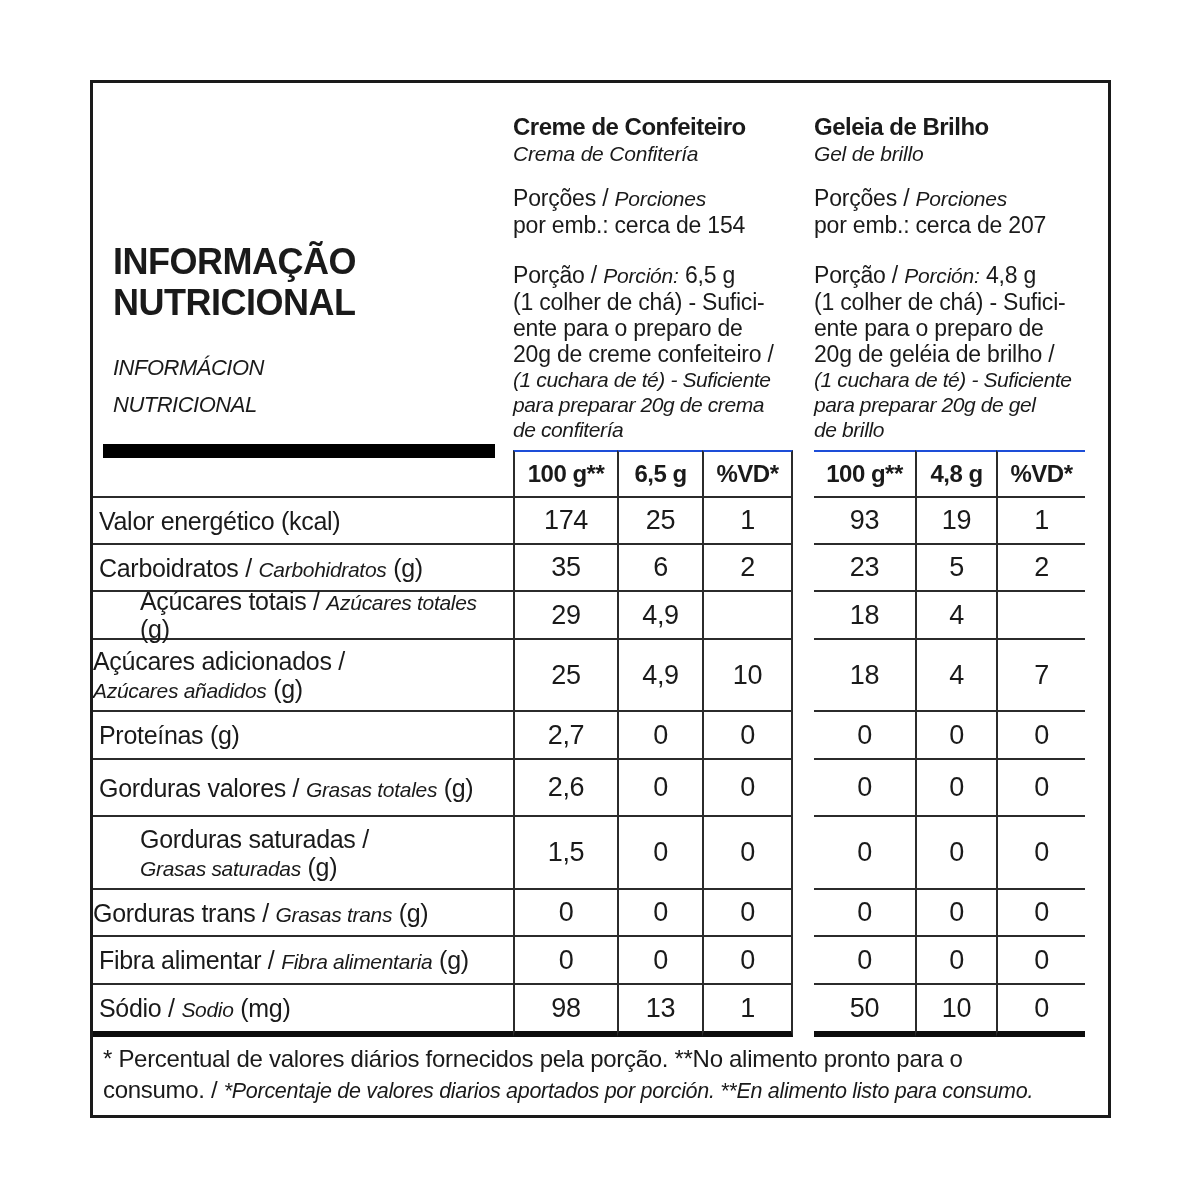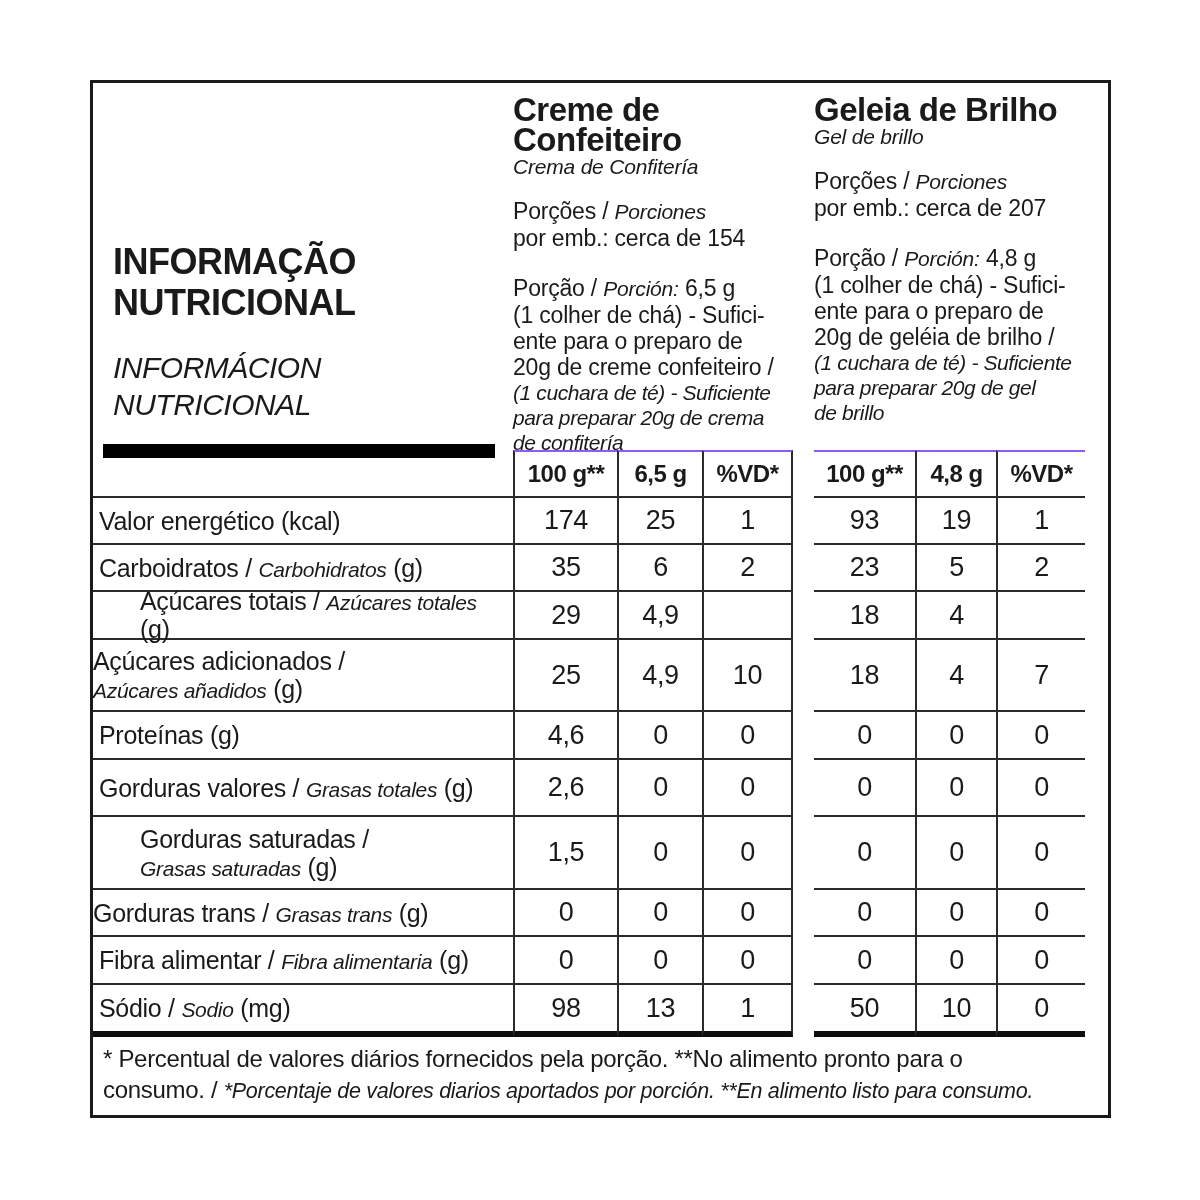--- a/index.html
+++ b/index.html
@@ -4,28 +4,28 @@
 <style>
   html,body{margin:0;padding:0;background:#fff;}
   .sheet{position:relative;width:1200px;height:1200px;background:#ffffff;overflow:hidden;
          font-family:"Liberation Sans","DejaVu Sans",sans-serif;color:#1a1a1a;letter-spacing:-0.2px;}
   .label-box{position:absolute;left:90px;top:80px;width:1021px;height:1038px;
              border:3px solid #1a1a1a;box-sizing:border-box;background:#fff;}
   .pre{white-space:pre-line;}
 
   
   .title-pt{position:absolute;left:20px;top:158px;font-weight:bold;font-size:36px;line-height:41px;letter-spacing:-0.5px;}
-  .title-es{position:absolute;left:20px;top:266px;font-style:italic;font-size:30px;line-height:37px;letter-spacing:-0.5px;}
+  .title-es{position:absolute;left:20px;top:266px;font-style:italic;font-size:22px;line-height:37px;letter-spacing:-0.5px;}
   .divider-bar{position:absolute;left:10px;top:361px;width:392px;height:14px;background:#000;}
 
   
   .prod{position:absolute;top:12px;}
   .prod1{left:420px;width:292px;}
   .prod2{left:721px;width:292px;}
-  .pname{font-weight:bold;font-size:33px;line-height:30px;letter-spacing:-0.5px;}
+  .pname{font-weight:bold;font-size:24px;line-height:30px;letter-spacing:-0.5px;margin-top:17px;}
   .pname-es{font-style:italic;font-size:21px;line-height:24px;}
   .serv{margin-top:19px;font-size:23px;line-height:27px;}
   .serv .es2{font-style:italic;font-size:21px;}
   .servline2{font-size:23px;line-height:27px;}
   .portion{margin-top:23px;font-size:23px;line-height:26px;}
   .portion .es2{font-style:italic;font-size:21px;}
   .pes{font-style:italic;font-size:21px;line-height:25px;letter-spacing:-0.4px;}
 
   
   .ngrid{position:absolute;left:0;top:367px;display:grid;
@@ -33,21 +33,21 @@
          grid-template-rows:48px 47px 47px 48px 72px 48px 57px 73px 47px 48px 52px;}
   .c{display:flex;align-items:center;justify-content:center;box-sizing:border-box;
      font-size:27px;letter-spacing:-0.3px;}
   .hd{font-weight:bold;font-size:24px;letter-spacing:-0.5px;}
   .lab{justify-content:flex-start;font-size:25px;}
   .labtext{display:block;line-height:1.12;}
   .labtext .es{font-style:italic;font-size:21px;text-align:right;}
   .ind0{padding-left:6px;}
   .ind1{padding-left:47px;}
   .ind2{}
-  .bt{border-top:2px solid #8b5cf6;}
+  .bt{border-top:2px solid #1d4ed8;}
   .bb{border-bottom:2px solid #2b2b2b;}
   .bl{border-left:2px solid #2b2b2b;}
   .br{border-right:2px solid #2b2b2b;}
   .bb6{border-bottom:6px solid #0d0d0d;}
 
   
   .footnote{position:absolute;left:10px;top:960px;width:1000px;font-size:24px;line-height:31px;letter-spacing:-0.3px;}
   .footnote .es3{font-style:italic;font-size:21.5px;}
 </style>
 </head>
@@ -144,21 +144,21 @@
       <div class="c bl bb">4,9</div>
       <div class="c bl br bb">10</div>
       <div class="c"></div>
       <div class="c bb">18</div>
       <div class="c bl bb">4</div>
       <div class="c bl bb">7</div>
 
       <div class="c lab ind0 bb">
           <span class="labtext"><span class="pre">Proteínas (g)</span><span class="es"></span><span></span></span>
         </div>
-      <div class="c bl bb">4,6</div>
+      <div class="c bl bb">2,7</div>
       <div class="c bl bb">0</div>
       <div class="c bl br bb">0</div>
       <div class="c"></div>
       <div class="c bb">0</div>
       <div class="c bl bb">0</div>
       <div class="c bl bb">0</div>
 
       <div class="c lab ind0 bb">
           <span class="labtext"><span class="pre">Gorduras valores / </span><span class="es">Grasas totales</span><span> (g)</span></span>
         </div>

